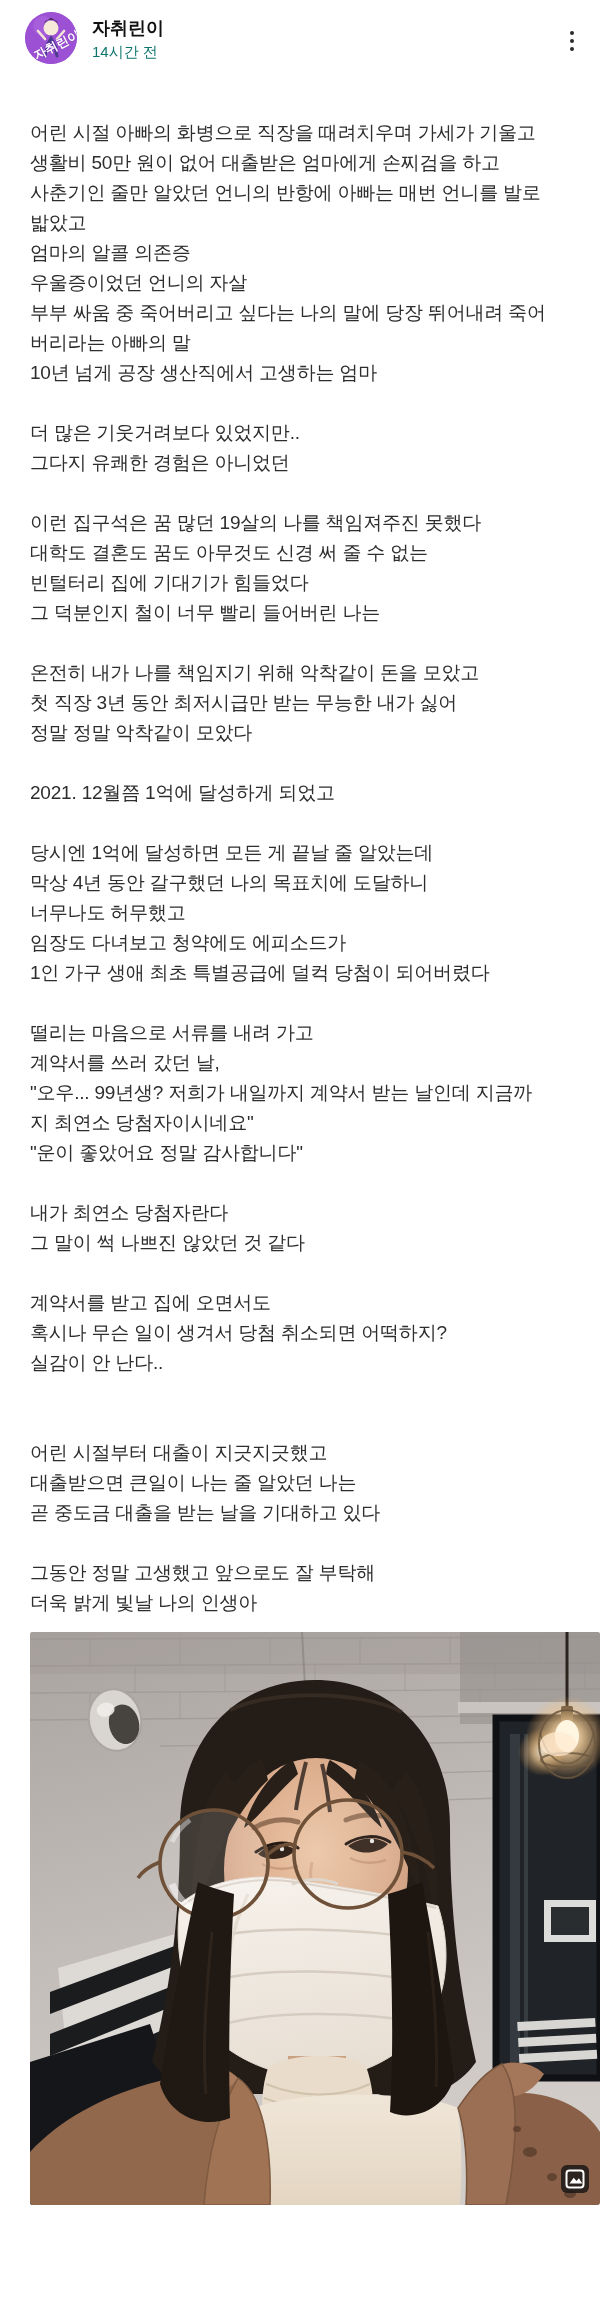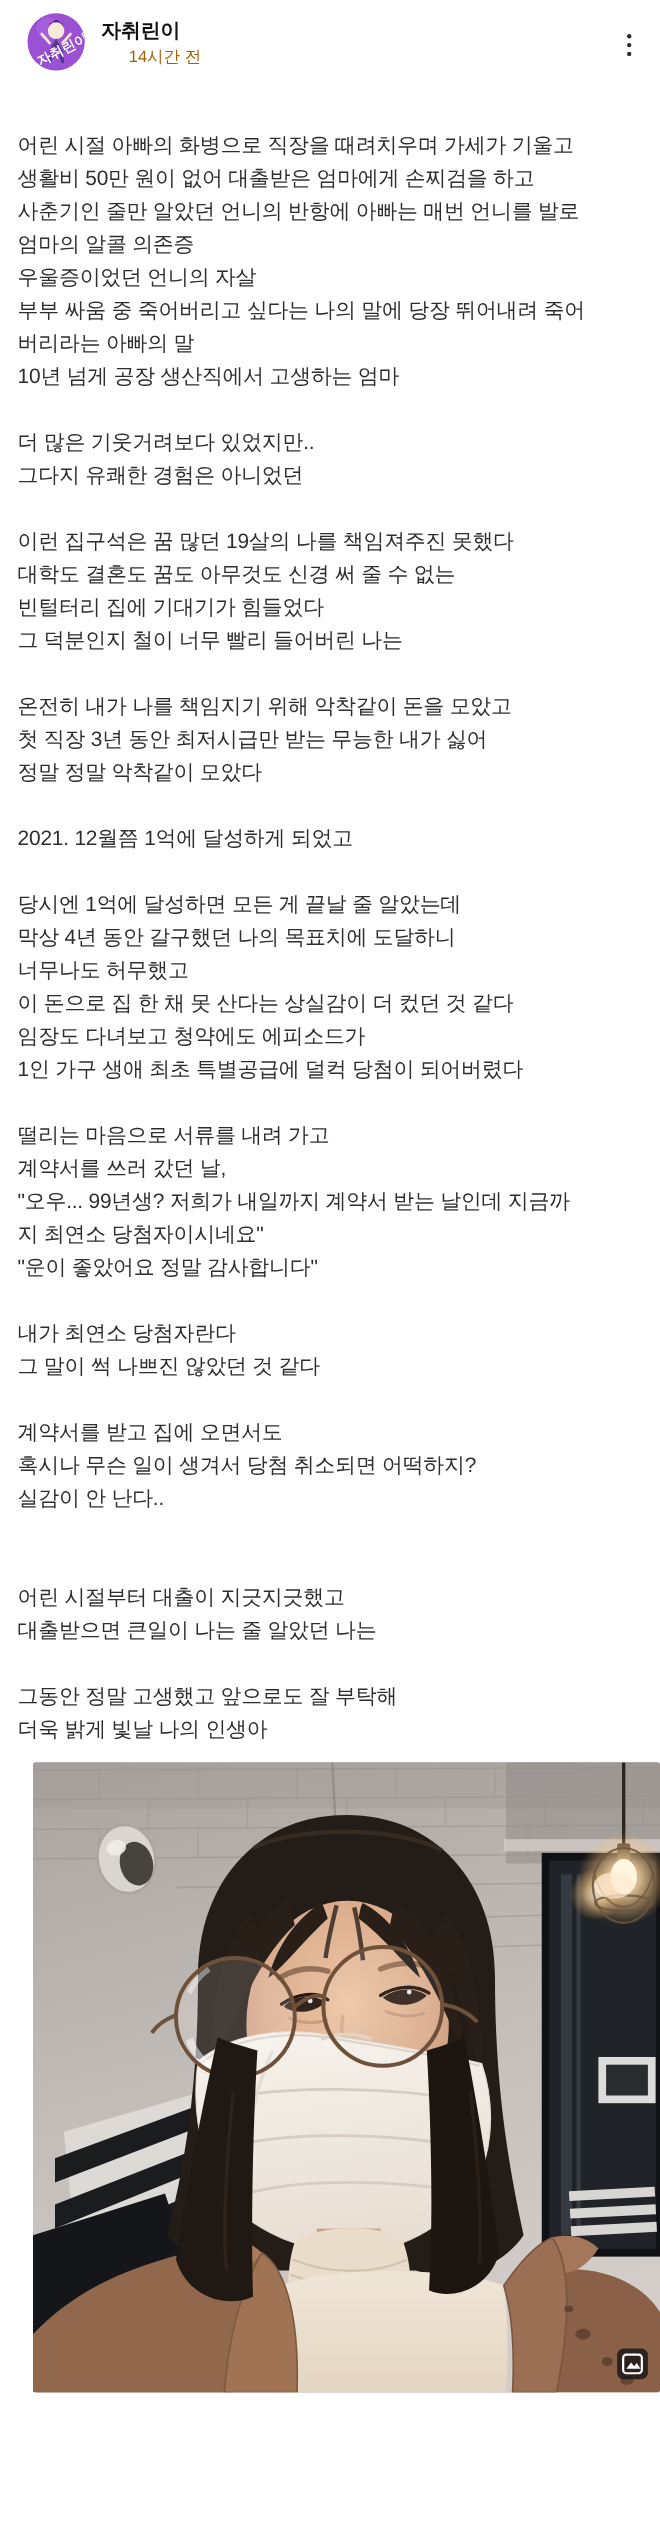--- a/index.html
+++ b/index.html
@@ -11,28 +11,28 @@
   }
   .post-header { position:relative; height:118px; padding:12px 18px 0 25px; }
   .avatar {
     position:absolute; left:25px; top:12px; width:52px; height:52px;
     border-radius:50%; overflow:hidden; cursor:pointer;
     background:radial-gradient(circle at 35% 30%, #b06fe2 0%, #9c51d4 55%, #8a3fc2 100%);
   }
   .avatar svg { display:block; width:52px; height:52px; }
   .header-meta { position:absolute; left:92px; top:16px; }
   .username { font-size:18px; font-weight:bold; color:#111; line-height:24px; cursor:pointer; }
-  .timestamp { font-size:15px; color:#a16207; line-height:22px; margin-top:1px;margin-left:25px; }
+  .timestamp { font-size:15px; color:#0f766e; line-height:22px; margin-top:1px; }
   .kebab {
     position:absolute; right:16px; top:26px; width:24px; height:30px;
     display:flex; flex-direction:column; align-items:center; justify-content:center;
     gap:4px; cursor:pointer;
   }
   .kebab i { width:4px; height:4px; border-radius:50%; background:#2a2a2a; display:block; }
-  .post-body { padding:0 14px 0 16px; }
+  .post-body { padding:0 14px 0 30px; }
   .post-body .line {
     font-size:19px; line-height:30px; min-height:30px;
     color:#2d2d2d; white-space:pre; overflow:hidden;
     letter-spacing:-0.2px;
   }
   .photo-wrap {
     margin:14px 0 0 30px; width:570px; height:573px;
     border-radius:3px; overflow:hidden; position:relative; cursor:pointer;
     background:#b5b0ac;
   }
@@ -66,20 +66,21 @@
     <i></i>
       <i></i>
       <i></i>
   </div>
 </div>
 
 <div class="post-body">
     <div class="line">어린 시절 아빠의 화병으로 직장을 때려치우며 가세가 기울고</div>
     <div class="line">생활비 50만 원이 없어 대출받은 엄마에게 손찌검을 하고</div>
     <div class="line">사춘기인 줄만 알았던 언니의 반항에 아빠는 매번 언니를 발로</div>
+    <div class="line">밟았고</div>
     <div class="line">엄마의 알콜 의존증</div>
     <div class="line">우울증이었던 언니의 자살</div>
     <div class="line">부부 싸움 중 죽어버리고 싶다는 나의 말에 당장 뛰어내려 죽어</div>
     <div class="line">버리라는 아빠의 말</div>
     <div class="line">10년 넘게 공장 생산직에서 고생하는 엄마</div>
     <div class="line"></div>
     <div class="line">더 많은 기웃거려보다 있었지만..</div>
     <div class="line">그다지 유쾌한 경험은 아니었던</div>
     <div class="line"></div>
     <div class="line">이런 집구석은 꿈 많던 19살의 나를 책임져주진 못했다</div>
@@ -89,40 +90,40 @@
     <div class="line"></div>
     <div class="line">온전히 내가 나를 책임지기 위해 악착같이 돈을 모았고</div>
     <div class="line">첫 직장 3년 동안 최저시급만 받는 무능한 내가 싫어</div>
     <div class="line">정말 정말 악착같이 모았다</div>
     <div class="line"></div>
     <div class="line">2021. 12월쯤 1억에 달성하게 되었고</div>
     <div class="line"></div>
     <div class="line">당시엔 1억에 달성하면 모든 게 끝날 줄 알았는데</div>
     <div class="line">막상 4년 동안 갈구했던 나의 목표치에 도달하니</div>
     <div class="line">너무나도 허무했고</div>
-    <div class="line">이 돈으로 집 한 채 못 산다는 상실감이 더 컸던 것 같다</div>
     <div class="line">임장도 다녀보고 청약에도 에피소드가</div>
     <div class="line">1인 가구 생애 최초 특별공급에 덜컥 당첨이 되어버렸다</div>
     <div class="line"></div>
     <div class="line">떨리는 마음으로 서류를 내려 가고</div>
     <div class="line">계약서를 쓰러 갔던 날,</div>
     <div class="line">"오우... 99년생? 저희가 내일까지 계약서 받는 날인데 지금까</div>
     <div class="line">지 최연소 당첨자이시네요"</div>
     <div class="line">"운이 좋았어요 정말 감사합니다"</div>
     <div class="line"></div>
     <div class="line">내가 최연소 당첨자란다</div>
     <div class="line">그 말이 썩 나쁘진 않았던 것 같다</div>
     <div class="line"></div>
     <div class="line">계약서를 받고 집에 오면서도</div>
     <div class="line">혹시나 무슨 일이 생겨서 당첨 취소되면 어떡하지?</div>
     <div class="line">실감이 안 난다..</div>
     <div class="line"></div>
     <div class="line"></div>
     <div class="line">어린 시절부터 대출이 지긋지긋했고</div>
     <div class="line">대출받으면 큰일이 나는 줄 알았던 나는</div>
+    <div class="line">곧 중도금 대출을 받는 날을 기대하고 있다</div>
     <div class="line"></div>
     <div class="line">그동안 정말 고생했고 앞으로도 잘 부탁해</div>
     <div class="line">더욱 밝게 빛날 나의 인생아</div>
   </div>
 
 <div class="photo-wrap">
   <svg viewBox="0 0 570 573">
     <defs>
       <linearGradient id="wallg" x1="0" y1="0" x2="0.25" y2="1">
         <stop offset="0" stop-color="#a9a4a0"></stop>

